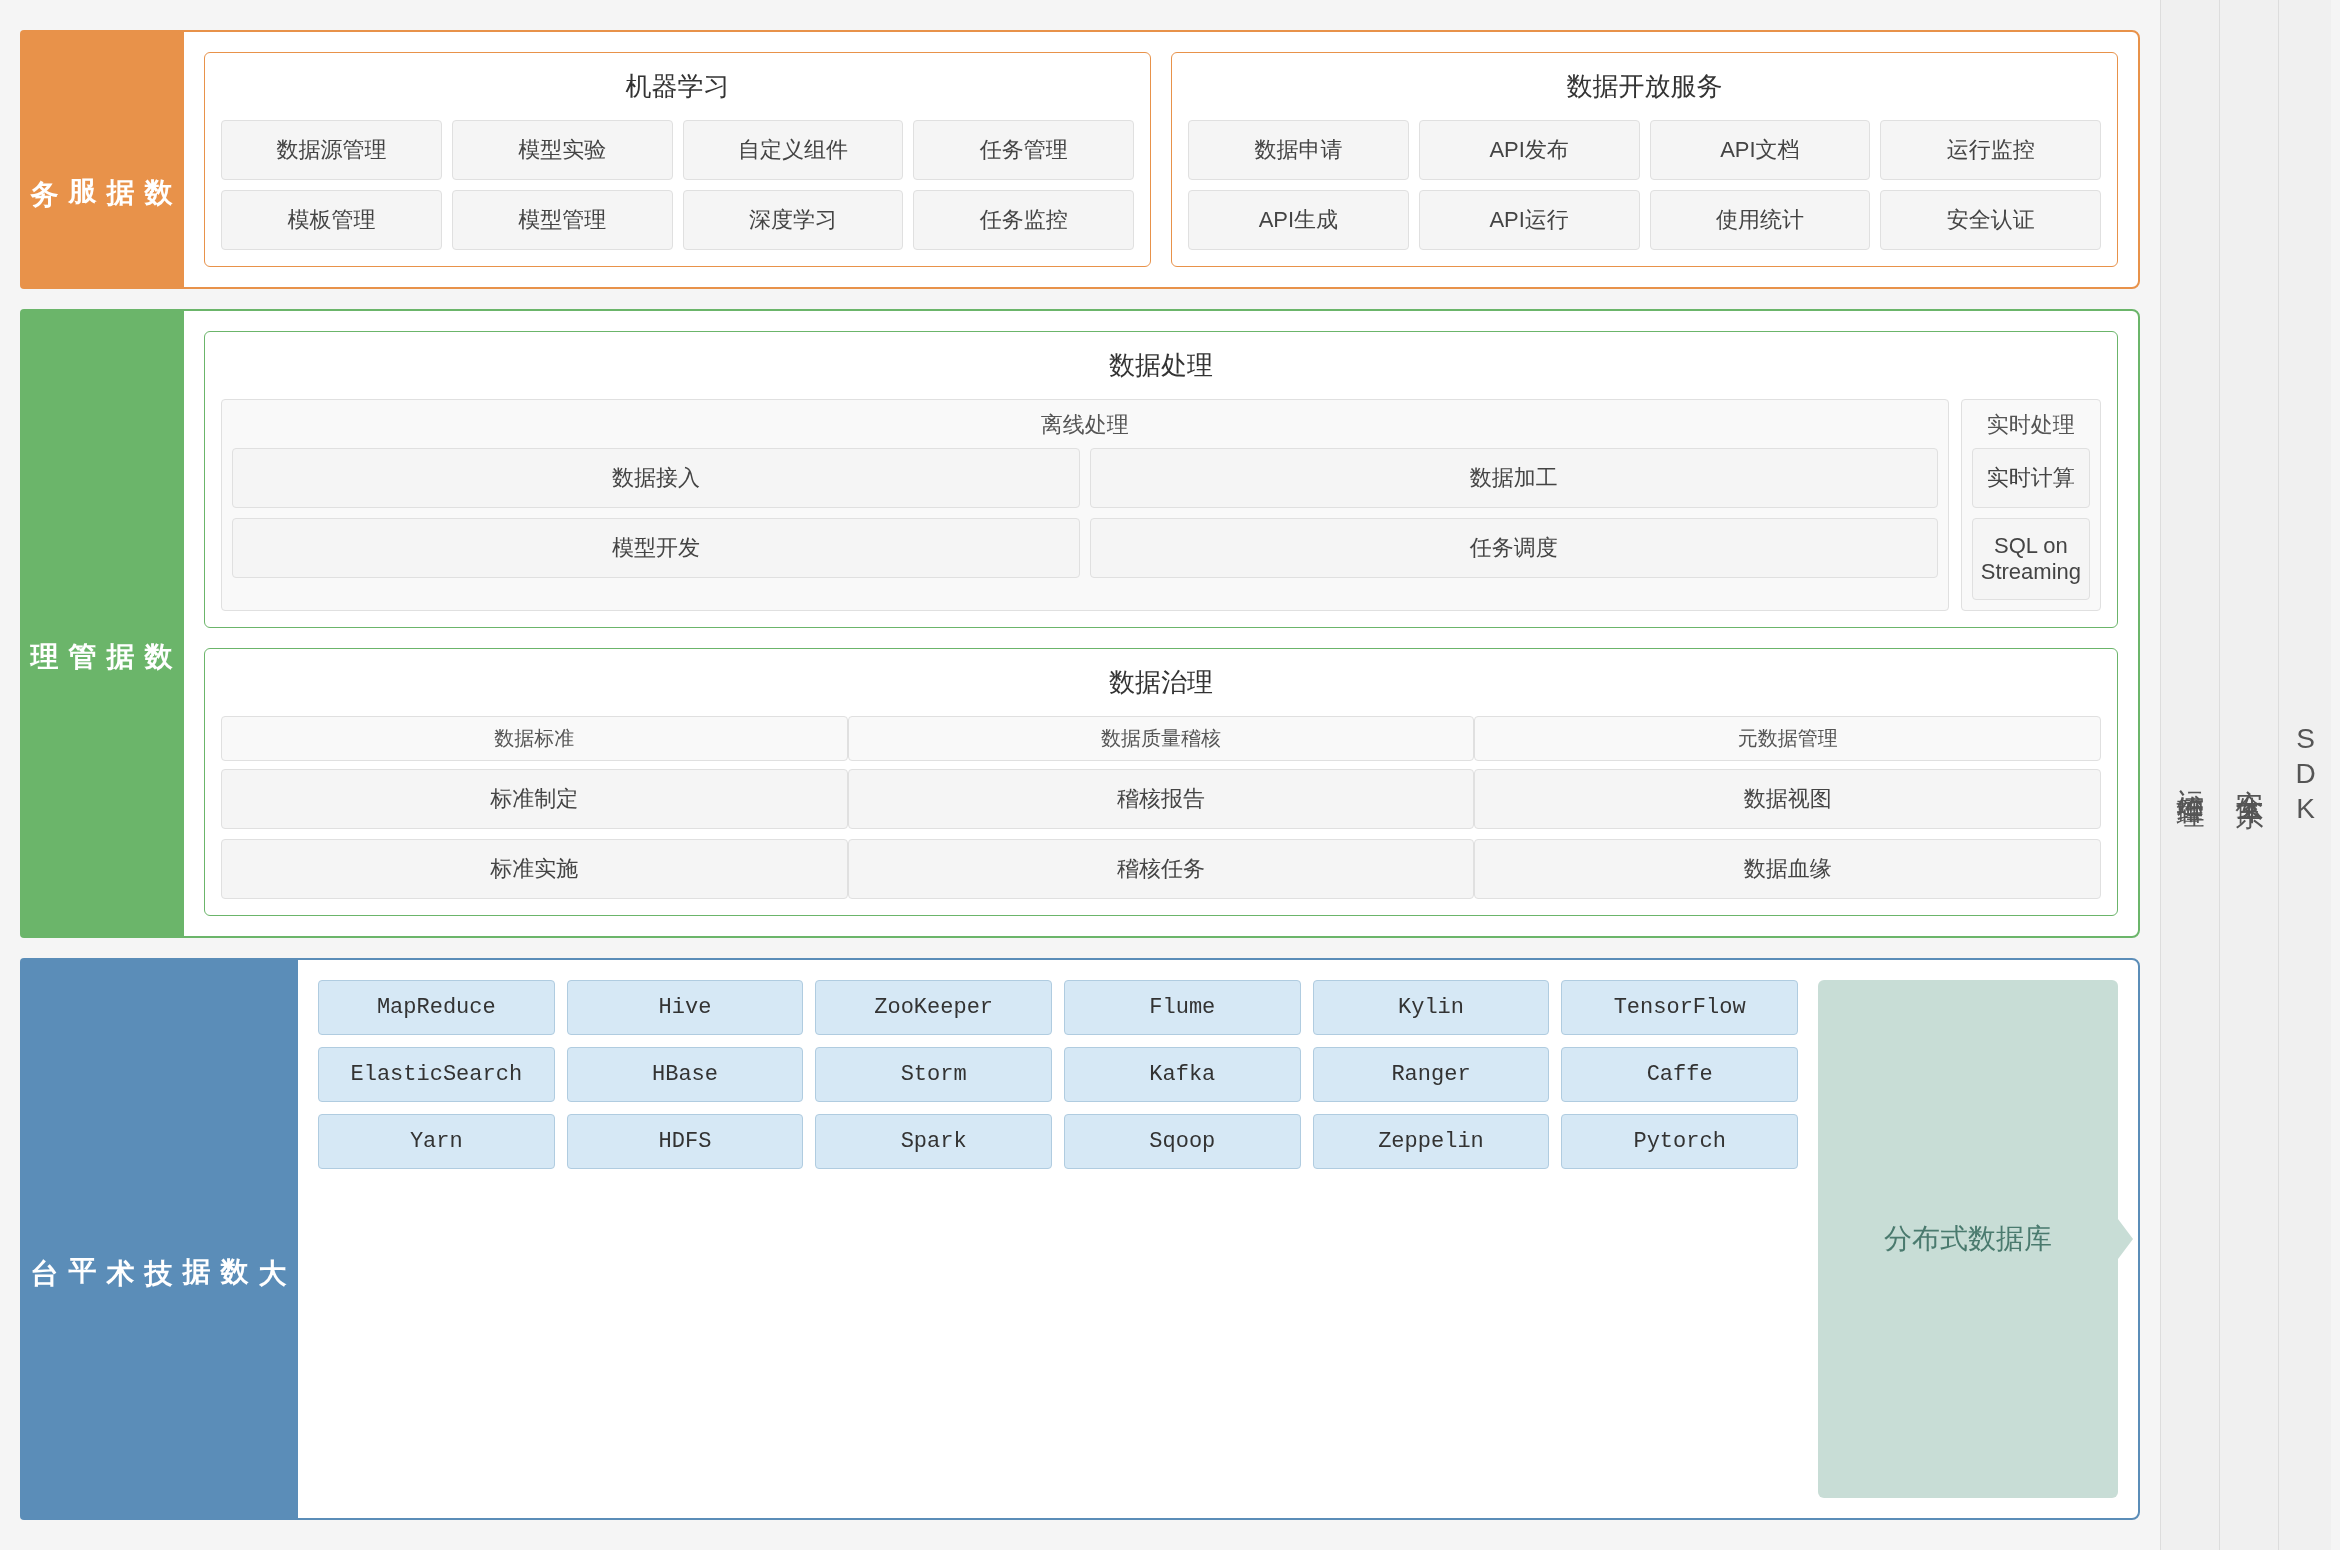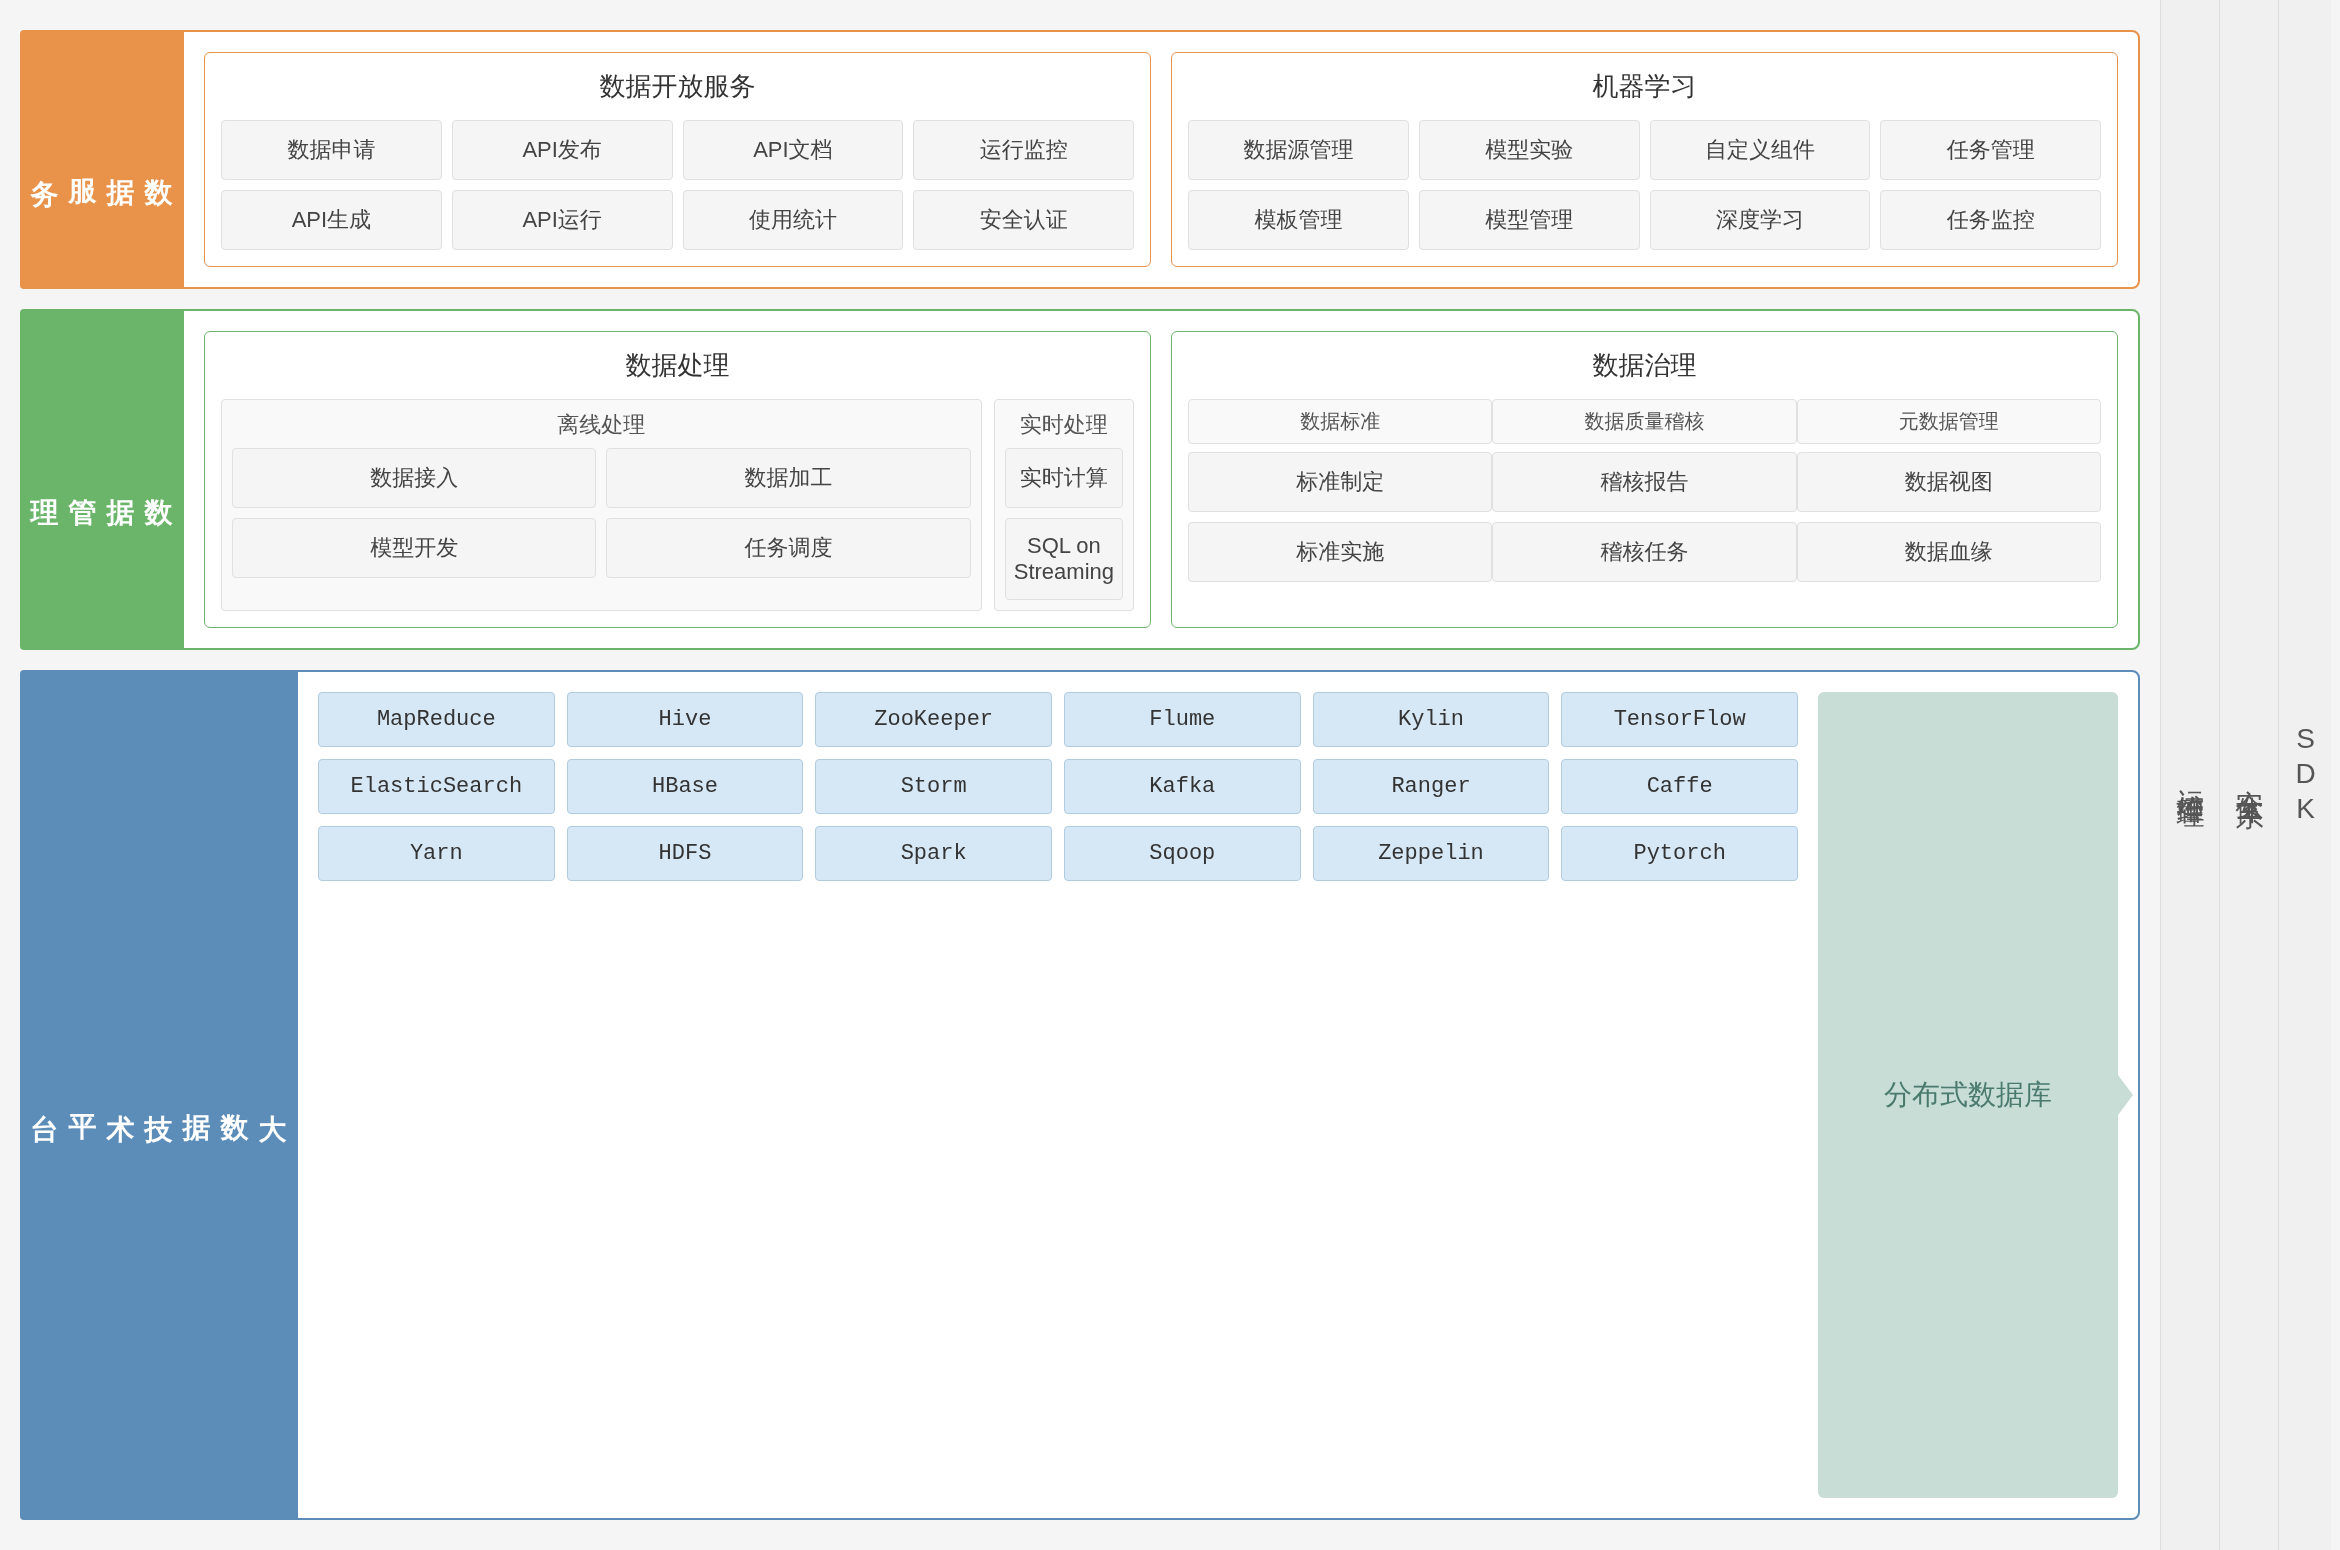--- a/index.html
+++ b/index.html
@@ -119,20 +119,21 @@
       padding: 14px 8px;
       font-size: 22px;
       color: #444;
     }
 
     .grid-4 { grid-template-columns: repeat(4, 1fr); }
 
     
     .data-mgmt-body {
       display: flex;
+      flex-direction: column;
       gap: 20px;
     }
 
     .mgmt-section {
       flex: 1;
       border: 1.5px solid #6BB56A;
       border-radius: 6px;
       padding: 16px;
     }
 
@@ -238,45 +239,45 @@
 
 <div class="main-content">
 
   <div class="layer-row">
     <div class="layer-label orange">
       数<br>据<br>服<br>务
     </div>
     <div class="layer-body orange">
       <div class="data-service-body">
 
+        <div class="service-section ml">
+          <div class="section-title">机器学习</div>
+          <div class="button-grid grid-4">
+            <div class="btn-item">数据源管理</div>
+            <div class="btn-item">模型实验</div>
+            <div class="btn-item">自定义组件</div>
+            <div class="btn-item">任务管理</div>
+            <div class="btn-item">模板管理</div>
+            <div class="btn-item">模型管理</div>
+            <div class="btn-item">深度学习</div>
+            <div class="btn-item">任务监控</div>
+          </div>
+        </div>
+
         <div class="service-section">
           <div class="section-title">数据开放服务</div>
           <div class="button-grid grid-4">
             <div class="btn-item">数据申请</div>
             <div class="btn-item">API发布</div>
             <div class="btn-item">API文档</div>
             <div class="btn-item">运行监控</div>
             <div class="btn-item">API生成</div>
             <div class="btn-item">API运行</div>
             <div class="btn-item">使用统计</div>
             <div class="btn-item">安全认证</div>
-          </div>
-        </div>
-
-        <div class="service-section ml">
-          <div class="section-title">机器学习</div>
-          <div class="button-grid grid-4">
-            <div class="btn-item">数据源管理</div>
-            <div class="btn-item">模型实验</div>
-            <div class="btn-item">自定义组件</div>
-            <div class="btn-item">任务管理</div>
-            <div class="btn-item">模板管理</div>
-            <div class="btn-item">模型管理</div>
-            <div class="btn-item">深度学习</div>
-            <div class="btn-item">任务监控</div>
           </div>
         </div>
       </div>
     </div>
   </div>
 
   <div class="layer-row">
     <div class="layer-label green">
       数<br>据<br>管<br>理
     </div>

